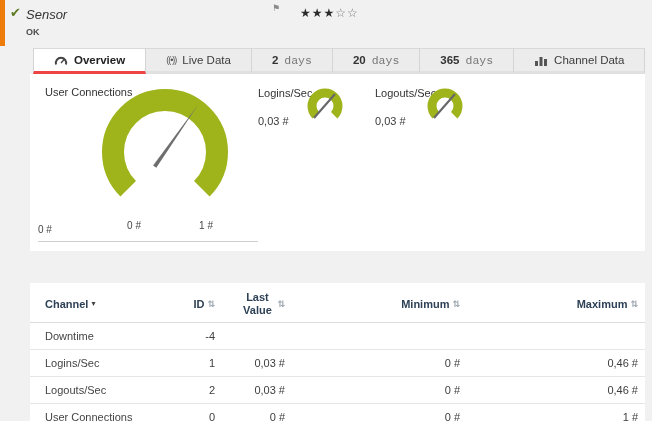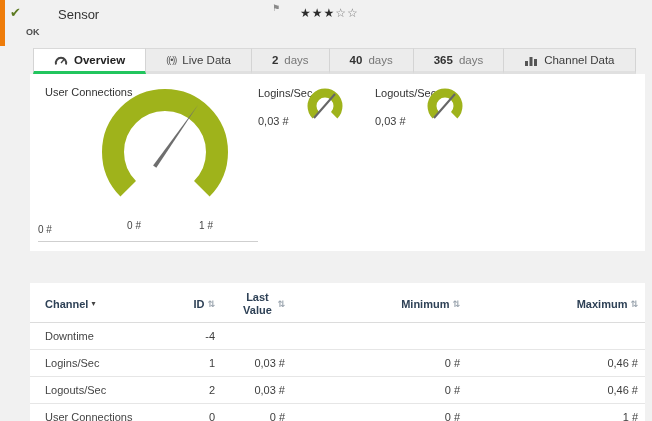--- a/index.html
+++ b/index.html
@@ -6,39 +6,39 @@
   .page{
     position:relative;width:652px;height:421px;overflow:hidden;
     background:#f1f1f1;
     font-family:"Liberation Sans","DejaVu Sans",sans-serif;
     color:#333;-webkit-font-smoothing:antialiased;
   }
   
   .sensor-header{position:absolute;top:0;left:0;right:0;height:46px;background:#f1f1f1;}
   .accent-bar{position:absolute;left:0;top:0;width:5px;height:46px;background:#ee7c0a;}
   .ok-check{position:absolute;left:10px;top:5px;font-size:13px;color:#5c7a21;}
-  .kind-label{position:absolute;left:26px;top:7px;font-size:13px;color:#333;margin-left:32px;}
+  .kind-label{position:absolute;left:26px;top:7px;font-style:italic;font-size:13px;color:#333;}
   .sensor-title{position:absolute;left:70px;top:5px;font-size:15px;font-weight:bold;color:#151515;white-space:nowrap;}
   .flag{position:absolute;left:272px;top:3px;font-size:9px;color:#8a8a8a;}
   .stars{position:absolute;left:300px;top:6px;font-size:12px;letter-spacing:1px;cursor:pointer;}
   .stars .filled{color:#2b2b2b;}
   .stars .empty{color:#7c7c7c;}
   .sensor-status{position:absolute;left:26px;top:27px;font-size:9px;font-weight:bold;color:#4c4c4c;}
   
   .tabbar{position:absolute;left:33px;top:48px;height:26px;display:flex;align-items:stretch;}
   .tab{
     box-sizing:border-box;display:flex;align-items:center;gap:6px;
     padding:0 20px;font-size:11.5px;color:#3c3c3c;cursor:pointer;
     background:#ececec;border-top:1px solid #d9d9d9;border-right:1px solid #d4d4d4;
     border-bottom:3px solid #e0e0e0;white-space:nowrap;
   }
   .tab:first-child{border-left:1px solid #d4d4d4;}
-  .tab.active{background:#ffffff;border-bottom:3px solid #22c55e;font-weight:bold;color:#222;}
+  .tab.active{background:#ffffff;border-bottom:3px solid #ef4444;font-weight:bold;color:#222;}
   .tab .num{font-weight:bold;color:#333;}
-  .tab .unit{color:#777;}
+  .tab .unit{color:#777;font-family:Liberation Mono, monospace;}
   .tab .glyph-icon{font-size:9px;color:#555;letter-spacing:-1px;}
   
   .gauge-panel{position:absolute;left:30px;top:74px;right:7px;height:177px;background:#fff;}
   .panel-label{position:absolute;font-size:11px;color:#333;}
   .uc-label{left:15px;top:12px;}
   .big-gauge{position:absolute;left:60px;top:6px;}
   .gauge-min{position:absolute;left:88px;top:146px;width:32px;text-align:center;font-size:10px;color:#444;}
   .gauge-max{position:absolute;left:160px;top:146px;width:32px;text-align:center;font-size:10px;color:#444;}
   .axis-zero{position:absolute;left:8px;top:150px;font-size:10px;color:#444;}
   .axis-line{position:absolute;left:8px;top:167px;width:220px;height:1px;background:#cfcfcf;}
@@ -100,21 +100,21 @@
     </div>
     <div class="tab">
       <span class="glyph-icon">((•))</span>
       <span>Live Data</span>
     </div>
     <div class="tab">
       <span class="num">2</span>
       <span class="unit">days</span>
     </div>
     <div class="tab">
-      <span class="num">40</span>
+      <span class="num">20</span>
       <span class="unit">days</span>
     </div>
     <div class="tab">
       <span class="num">365</span>
       <span class="unit">days</span>
     </div>
     <div class="tab">
       <svg class="tab-icon" width="14" height="11" viewBox="0 0 14 11">
         <rect x="1" y="6" width="3" height="5" fill="#555"></rect>
         <rect x="5.5" y="2" width="3" height="9" fill="#555"></rect>

